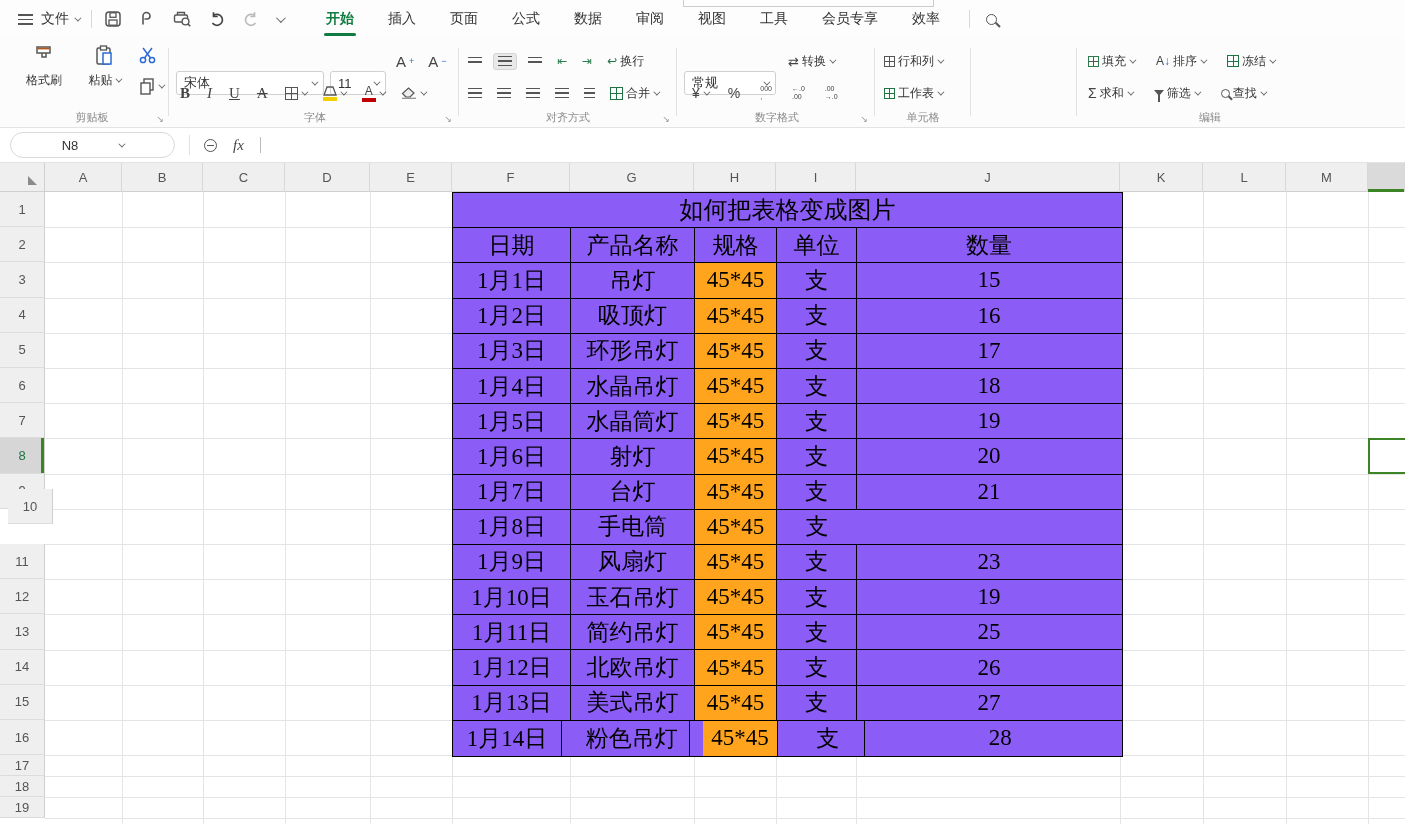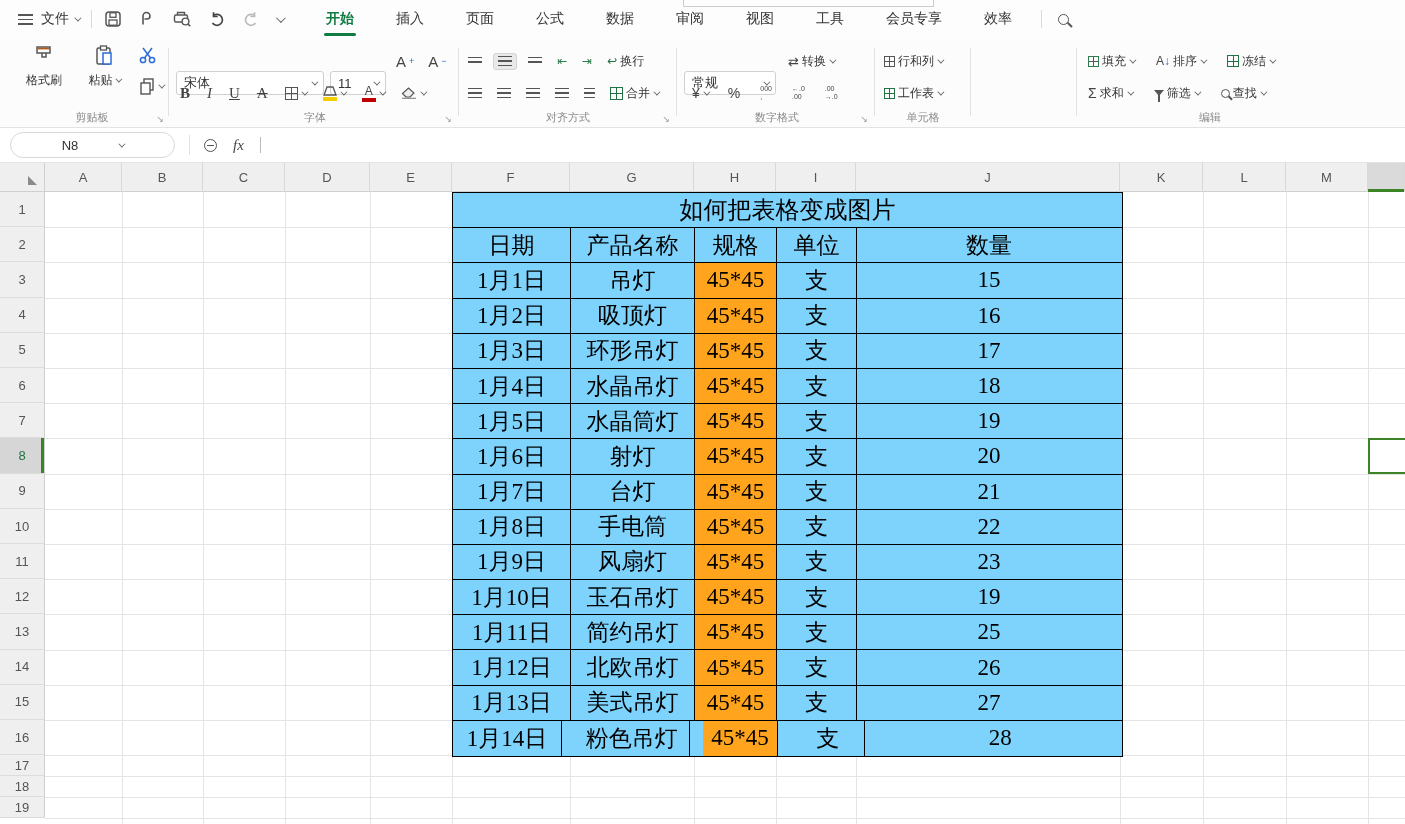--- a/index.html
+++ b/index.html
@@ -13,21 +13,21 @@
   .hamburger { width:15px; height:11px; margin-left:18px;
                background:repeating-linear-gradient(#555 0 1.5px, transparent 1.5px 4.7px); }
   .menu-file { display:flex; align-items:center; gap:5px; margin-left:8px; font-size:14px; cursor:default; }
   .chev { width:7px; height:7px; border-right:1.5px solid #666; border-bottom:1.5px solid #666;
           transform:rotate(45deg) translateY(-2px); display:inline-block; }
   .chev.sm { width:5px; height:5px; border-width:1.2px; }
   .tb-divider { width:1px; height:18px; background:#d9d9d9; margin:0 12px; }
   .qicons { display:flex; align-items:center; gap:16px; }
   .qicon svg { display:block; }
   .qicon.disabled svg { opacity:.35; }
-  #tabs { display:flex; align-items:center; margin-left:26px; gap:8px; height:38px; }
+  #tabs { display:flex; align-items:center; margin-left:26px; gap:0; height:38px; }
   .tab { position:relative; padding:0 17px; font-size:14px; height:38px; display:flex;
          align-items:center; cursor:default; color:#333; }
   .tab.active { color:#107C41; font-weight:bold; }
   .tab.active .underline { position:absolute; left:15px; right:15px; bottom:2px; height:3px;
                            border-radius:2px; background:#107C41; }
   .mag { width:11px; height:11px; border:1.6px solid #555; border-radius:50%; position:relative; display:inline-block; }
   .mag::after { content:''; position:absolute; width:6px; height:1.6px; background:#555;
                 right:-5px; bottom:-2px; transform:rotate(45deg); }
   #top-artifact { position:absolute; left:683px; top:0; width:251px; height:7px;
                   border:1px solid #ccc; border-top:none; background:transparent; }
@@ -93,21 +93,21 @@
           justify-content:center; font-size:13px; color:#555; border-right:1px solid #d8d8d8; }
   .colh.colh-sel { background:#dadada; box-shadow:inset 0 -3px 0 #3C8527; }
   .rowh { position:absolute; left:0; width:45px; background:#efefef; z-index:4; display:flex;
           align-items:center; justify-content:center; font-size:13px; color:#555;
           border-bottom:1px solid #dcdcdc; border-right:1px solid #cfcfcf; }
   .rowh.rowh-sel { background:#d6d6d6; color:#217346; box-shadow:inset -3px 0 0 #3C8527; }
   .vgrid { position:absolute; top:29px; bottom:0; width:1px; background:#e4e4e4; z-index:1; }
   .hgrid { position:absolute; left:45px; right:0; height:1px; background:#e4e4e4; z-index:1; }
 
   
-  #data-table { position:absolute; top:29px; z-index:2; background:#7dd3fc;
+  #data-table { position:absolute; top:29px; z-index:2; background:#8b5cf6;
                 border:1.5px solid #000; font-family:"Liberation Serif","DejaVu Serif",serif; color:#000; }
   .t-title { display:flex; align-items:center; justify-content:center; font-size:24px;
              border-bottom:1.5px solid #000; }
   .t-row { display:flex; border-bottom:1.5px solid #000; }
   .t-row:last-child { border-bottom:none;gap:13px; }
   .t-cell { display:flex; align-items:center; justify-content:center; font-size:23px;
             border-right:1.5px solid #000; overflow:hidden; }
   .t-cell:last-child { border-right:none; }
   .t-cell.hl { color:#000; }
 
@@ -535,21 +535,20 @@
           <div class="t-cell" style="width: 124px;">台灯</div>
           <div class="t-cell hl" style="width: 82px; background: rgb(255, 164, 28);">45*45</div>
           <div class="t-cell" style="width: 80px;">支</div>
           <div class="t-cell" style="width: 264px;">21</div>
         </div>
         <div class="t-row" style="height: 35.2px; text-align: right;">
           <div class="t-cell" style="width: 118px;">1月8日</div>
           <div class="t-cell" style="width: 124px;">手电筒</div>
           <div class="t-cell hl" style="width: 82px; background: rgb(255, 164, 28);">45*45</div>
           <div class="t-cell" style="width: 80px;">支</div>
-          <div class="t-cell" style="width: 264px;">22</div>
         </div>
         <div class="t-row" style="height: 35.2px;">
           <div class="t-cell" style="width: 118px;">1月9日</div>
           <div class="t-cell" style="width: 124px;">风扇灯</div>
           <div class="t-cell hl" style="width: 82px; background: rgb(255, 164, 28);">45*45</div>
           <div class="t-cell" style="width: 80px;">支</div>
           <div class="t-cell" style="width: 264px;">23</div>
         </div>
         <div class="t-row" style="height: 35.2px;">
           <div class="t-cell" style="width: 118px;">1月10日</div>
@@ -654,21 +653,21 @@
       <div class="rowh" style="top: 169.8px; height: 35.2px;">5</div>
       <div class="hgrid" style="top: 205px;"></div>
       <div class="rowh" style="top: 205px; height: 35.2px;">6</div>
       <div class="hgrid" style="top: 240.2px;"></div>
       <div class="rowh" style="top: 240.2px; height: 35.2px;">7</div>
       <div class="hgrid" style="top: 275.4px;"></div>
       <div class="rowh rowh-sel" style="top: 275.4px; height: 35.2px;">8</div>
       <div class="hgrid" style="top: 310.6px;"></div>
       <div class="rowh" style="top: 310.6px; height: 35.2px;">9</div>
       <div class="hgrid" style="top: 345.8px;"></div>
-      <div class="rowh" style="top: 346px; height: 35.2px;">10</div>
+      <div class="rowh" style="top: 326px; height: 35.2px; margin-left: 8px;">10</div>
       <div class="hgrid" style="top: 381px;"></div>
       <div class="rowh" style="top: 381px; height: 35.2px;">11</div>
       <div class="hgrid" style="top: 416.2px;"></div>
       <div class="rowh" style="top: 416.2px; height: 35.2px;">12</div>
       <div class="hgrid" style="top: 451.4px;"></div>
       <div class="rowh" style="top: 451.4px; height: 35.2px;">13</div>
       <div class="hgrid" style="top: 486.6px;"></div>
       <div class="rowh" style="top: 486.6px; height: 35.2px;">14</div>
       <div class="hgrid" style="top: 521.8px;"></div>
       <div class="rowh" style="top: 521.8px; height: 35.2px;">15</div>

